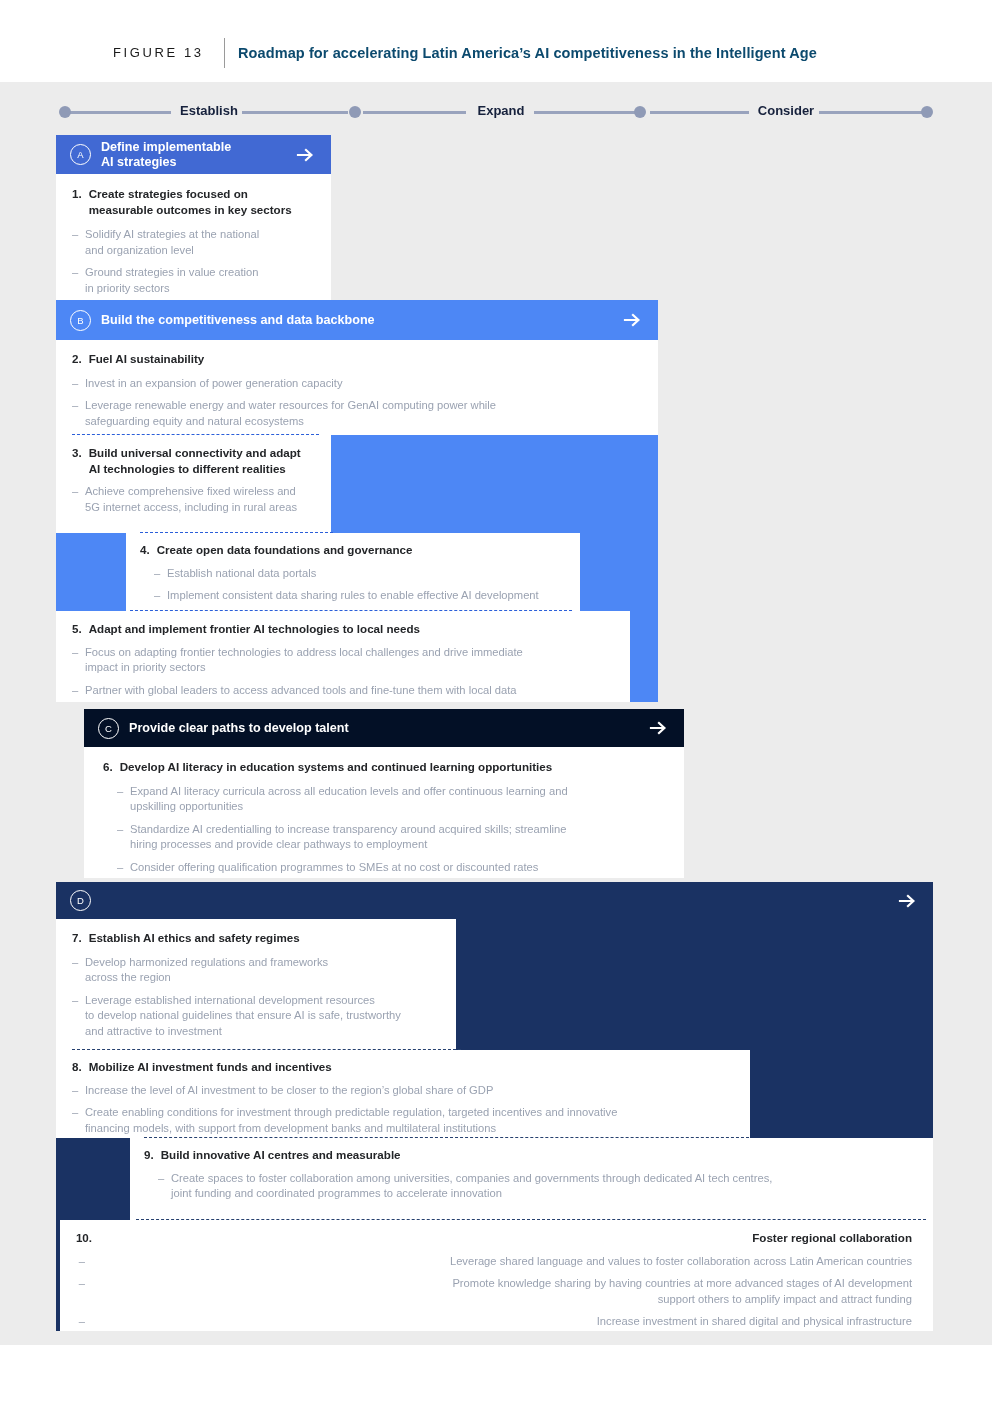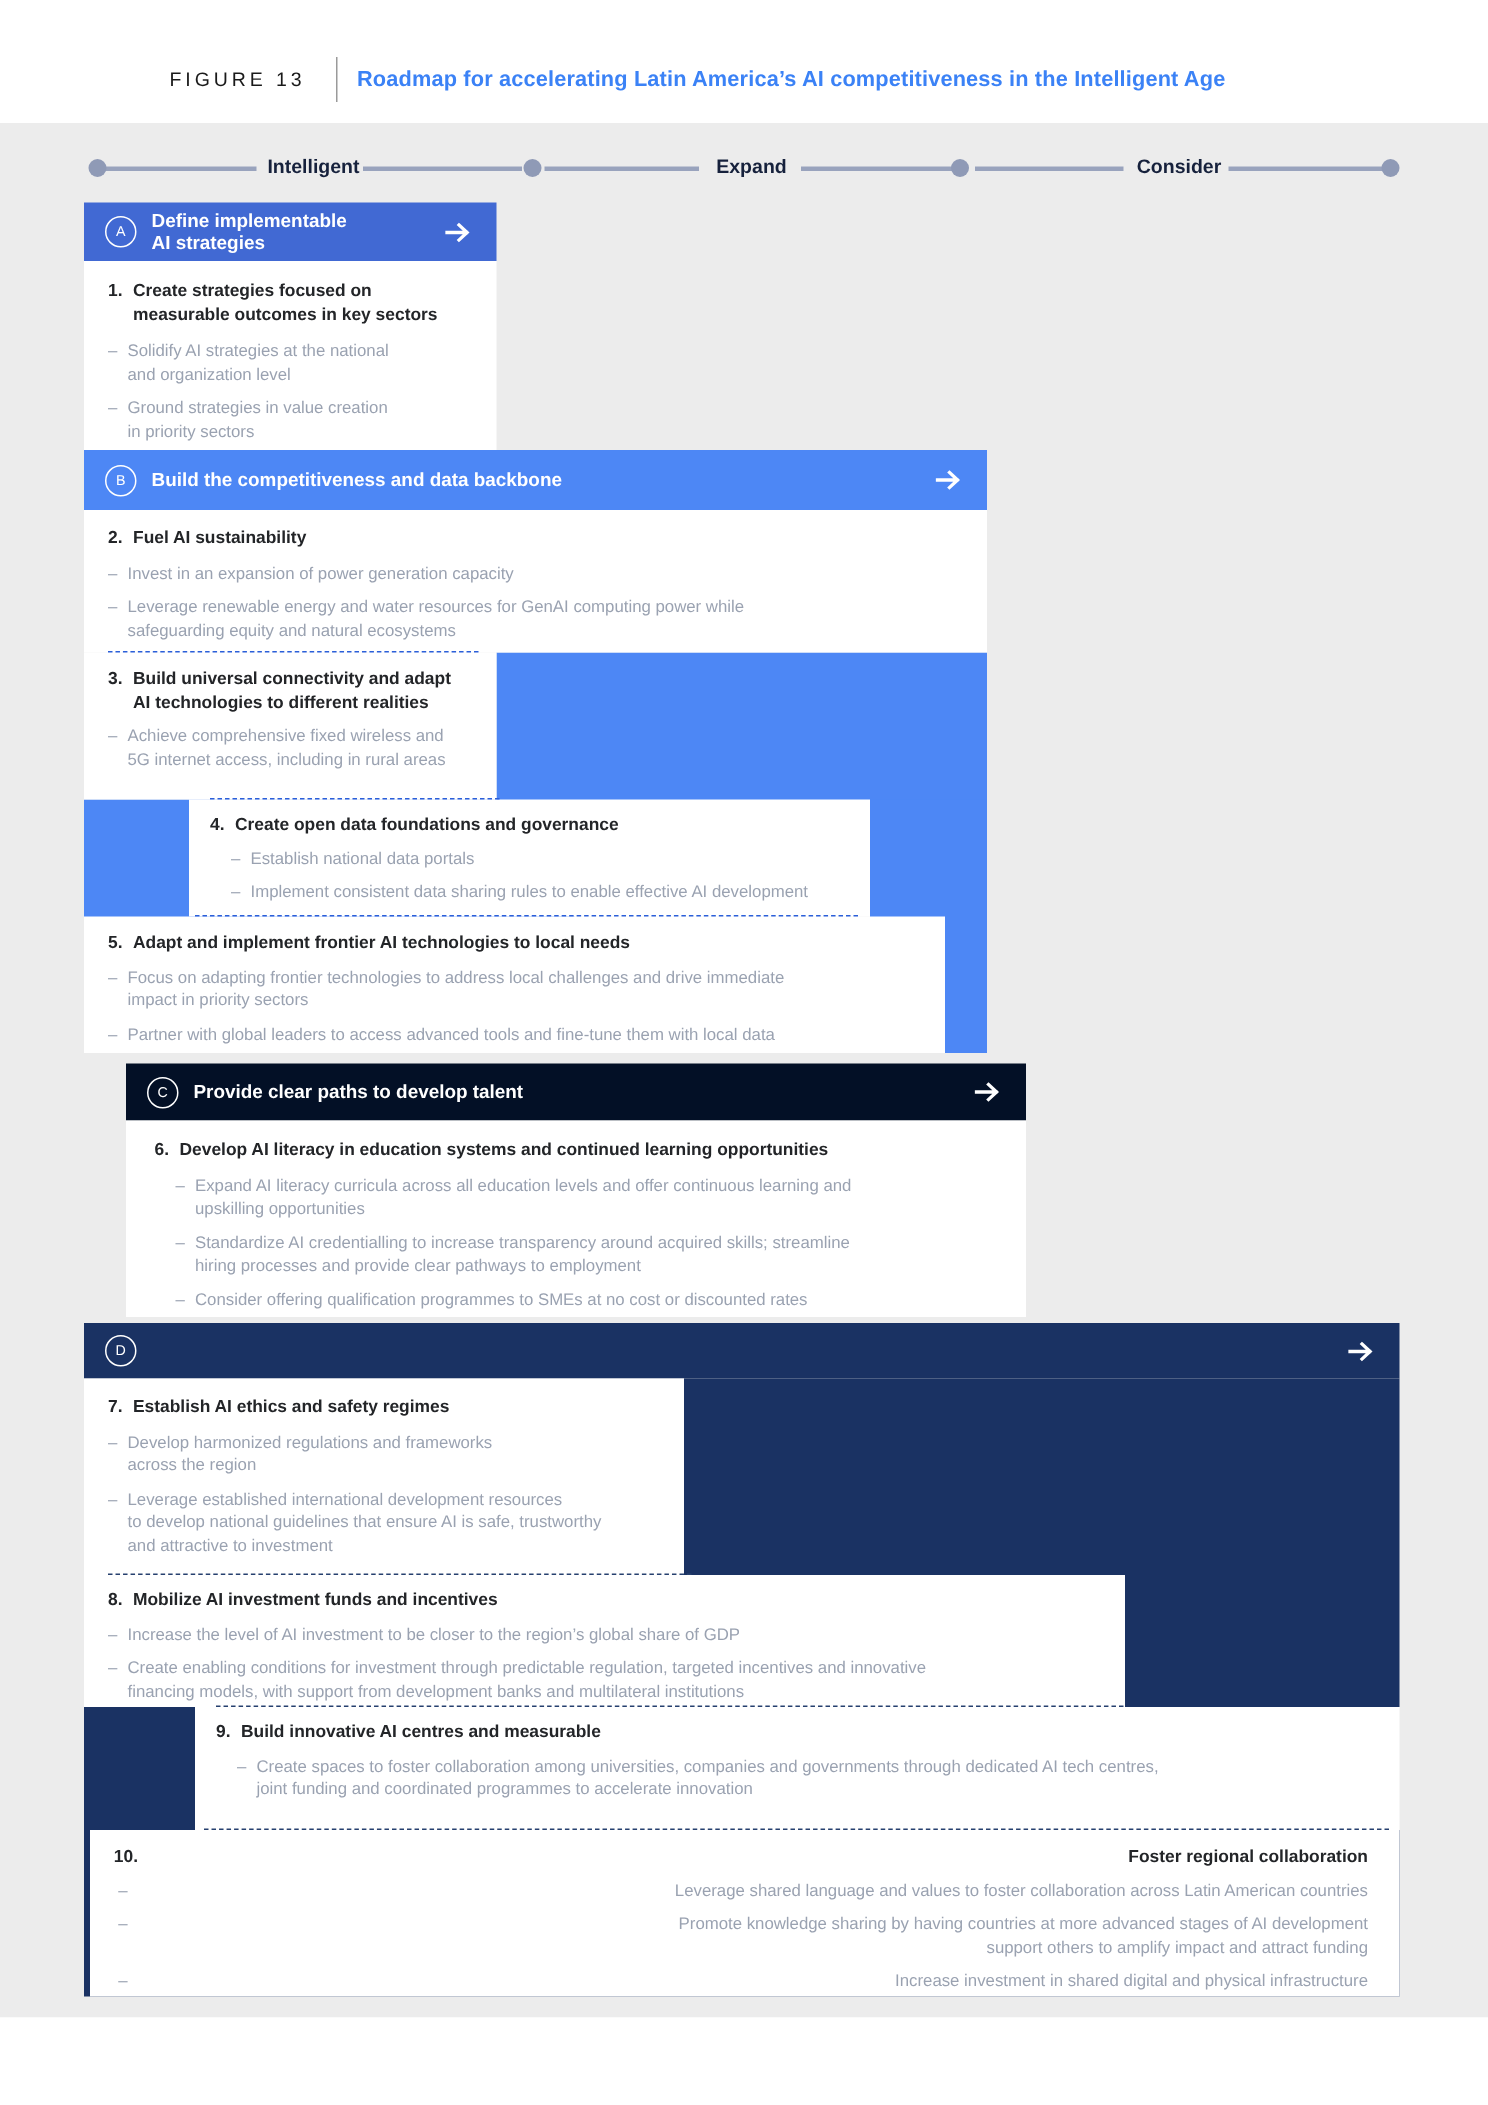--- a/index.html
+++ b/index.html
@@ -42,21 +42,21 @@
     position: absolute;
     left: 224px; top: 38px;
     width: 1px; height: 30px;
     background: #9a9a9a;
   }
   .fig-title {
     position: absolute;
     left: 238px; top: 45px;
     font-size: 14.5px;
     font-weight: bold;
-    color: #3b82f6;
+    color: #0c4a6e;
     letter-spacing: 0.1px;
     white-space: nowrap;
   }
 
   
   .canvas {
     position: absolute;
     left: 0; top: 82px;
     width: 992px; height: 1263px;
     background: #ececec;
@@ -192,21 +192,21 @@
     <div class="tl-line" style="left:307px;width:103px;"></div>
     <div class="tl-line" style="left:478px;width:101px;"></div>
     <div class="tl-line" style="left:594px;width:99px;"></div>
     <div class="tl-line" style="left:763px;width:107px;"></div>
 
     <div class="tl-dot" style="left:3px;"></div>
     <div class="tl-dot" style="left:293px;"></div>
     <div class="tl-dot" style="left:578px;"></div>
     <div class="tl-dot" style="left:865px;"></div>
 
-    <div class="tl-label" style="left:120px;width:66px;">Intelligent</div>
+    <div class="tl-label" style="left:120px;width:66px;">Establish</div>
     <div class="tl-label" style="left:412px;width:66px;">Expand</div>
     <div class="tl-label" style="left:697px;width:66px;">Consider</div>
   </div>
 
   <div class="sec-header" style="left:56px;top:135px;width:275px;height:39px;background:#4169d3;">
     <div class="badge">A</div>
     <div class="sec-title">Define implementable
 AI strategies</div>
     <div class="arrow-icon">
       <svg width="20" height="20" viewBox="0 0 20 20">

